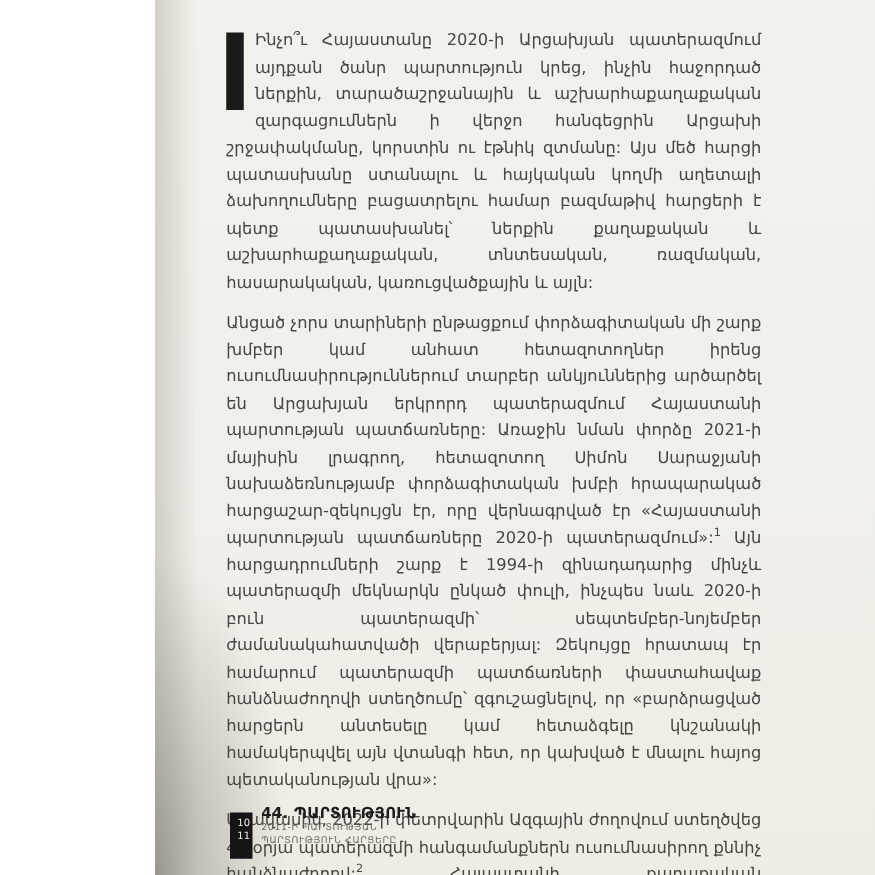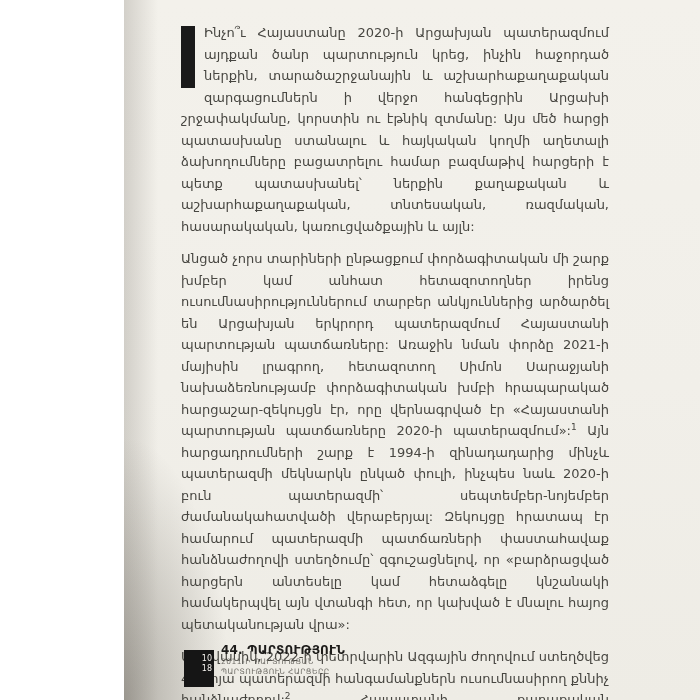--- a/index.html
+++ b/index.html
@@ -70,21 +70,21 @@
   
   .footer {
     position: absolute;
     left: 60px;
     top: 644px;
     display: flex;
     align-items: flex-start;
   }
   .footer-bar {
     margin-top: 6px;
-    width: 30px;
+    width: 18px;
     height: 37px;
     background: #151515;
     box-sizing: border-box;
     padding: 4px 2px 0 0;
     display: flex;
     flex-direction: column;
     align-items: flex-end;
   }
   .footer-bar .pagenum {
     color: #f4f2ee;
@@ -128,21 +128,21 @@
     </p>
     <p>
       <span>Ահավասիկ, 2022-ի փետրվարին Ազգային ժողովում ստեղծվեց 44-օրյա պատերազմի հանգամանքներն ուսումնասիրող քննիչ հանձնաժողով:</span><sup class="fnote">2</sup><span> Հայաստանի քաղաքական բևեռացվածության և ընդհանուր ցածր վստահության պայմաններում այդ հանձնաժողովը, ցավոք, չկարողացավ բացահայտել 44-օրյա պատերազմի ռազմական, քաղաքական, դիվանագիտական, կառուցվածքային ու այլ պատճառների ամբողջական պատկերը:</span>
     </p>
 
   </div>
 
   <div class="footer">
     <div class="footer-bar">
       <span class="pagenum">10</span>
-      <span class="pagenum">18</span>
+      <span class="pagenum">11</span>
     </div>
     <div class="footer-text">
       <div class="footer-title">44. ՊԱՐՏՈՒԹՅՈՒՆ</div>
       <div class="footer-sub">2011-Ի ՊԱՐՏՈՒԹՅԱՆ</div>
       <div class="footer-sub">ՊԱՐՏՈՒԹՅՈՒՆ ՀԱՐՑԵՐԸ</div>
     </div>
   </div>
 </div>
 
 </body></html>

